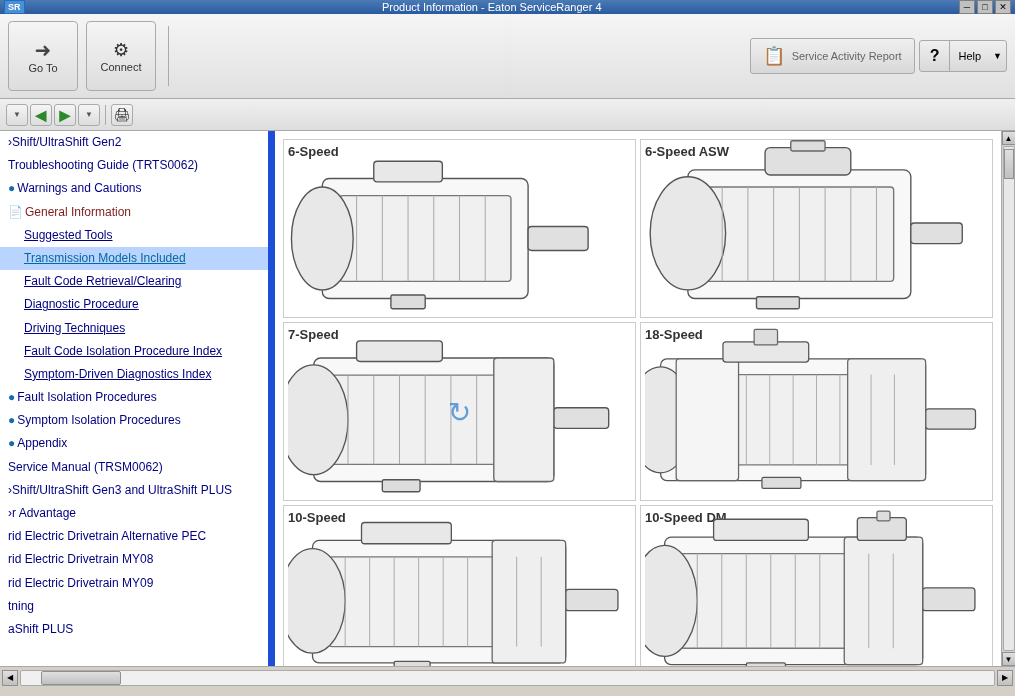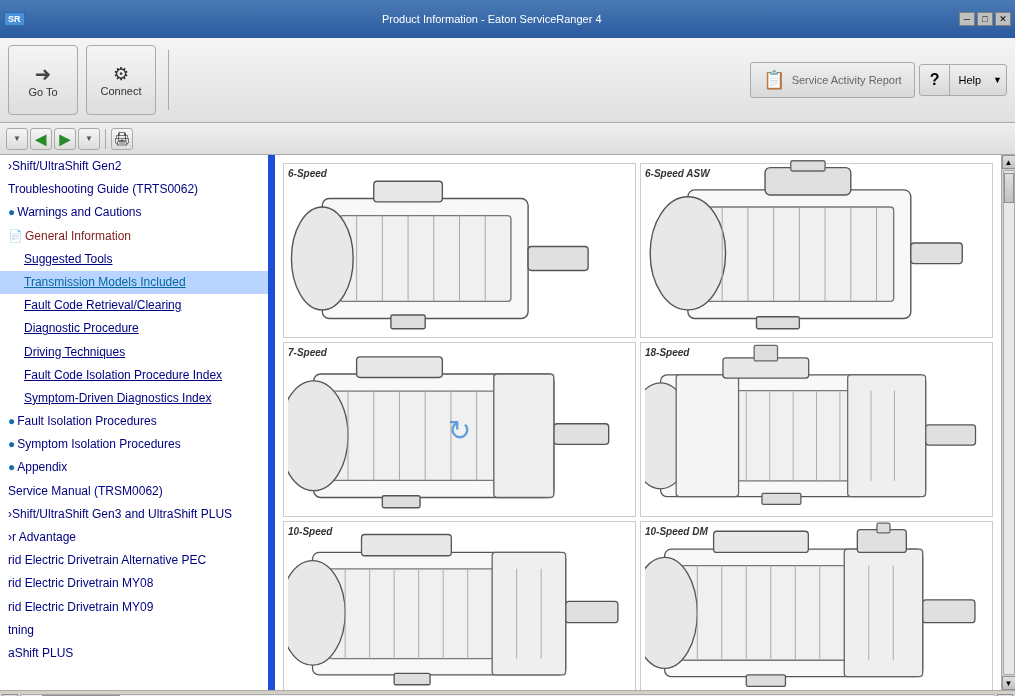--- a/index.html
+++ b/index.html
@@ -1,21 +1,21 @@
 <!DOCTYPE html>
 <html><head>
   <meta charset="utf-8">
   <style>
     * { margin: 0; padding: 0; box-sizing: border-box; }
     body { font-family: Arial, sans-serif; font-size: 12px; background: #d4d0c8; width: 1015px; height: 696px; overflow: hidden; }
 
     
     .title-bar {
       background: linear-gradient(to bottom, #4a7bb5, #2a5a9f);
-      height: 38px;
+      height: 14px;
       display: flex;
       align-items: center;
       justify-content: flex-end;
       padding: 0 4px;
       color: white;
     }
     .title-bar-text {
       flex: 1;
       text-align: center;
       font-size: 11px;
@@ -198,25 +198,24 @@
       grid-template-columns: 1fr 1fr;
       gap: 4px;
     }
     .trans-cell {
       border: 1px solid #ccc;
       padding: 4px;
       background: white;
       position: relative;
     }
     .trans-label {
-      font-size: 10px;
+      font-size: 13px;
       font-weight: bold;
       color: #333;
       margin-bottom: 4px;
-      font-style: italic;
     }
 
     
     .sidebar::-webkit-scrollbar { width: 8px; }
     .sidebar::-webkit-scrollbar-track { background: #f0f0f0; }
     .sidebar::-webkit-scrollbar-thumb { background: #b0b0b0; border: 1px solid #909090; }
     .content-area::-webkit-scrollbar { width: 12px; }
     .content-area::-webkit-scrollbar-track { background: #f0f0f0; }
     .content-area::-webkit-scrollbar-thumb { background: #b0b0b0; border: 1px solid #909090; }
 

